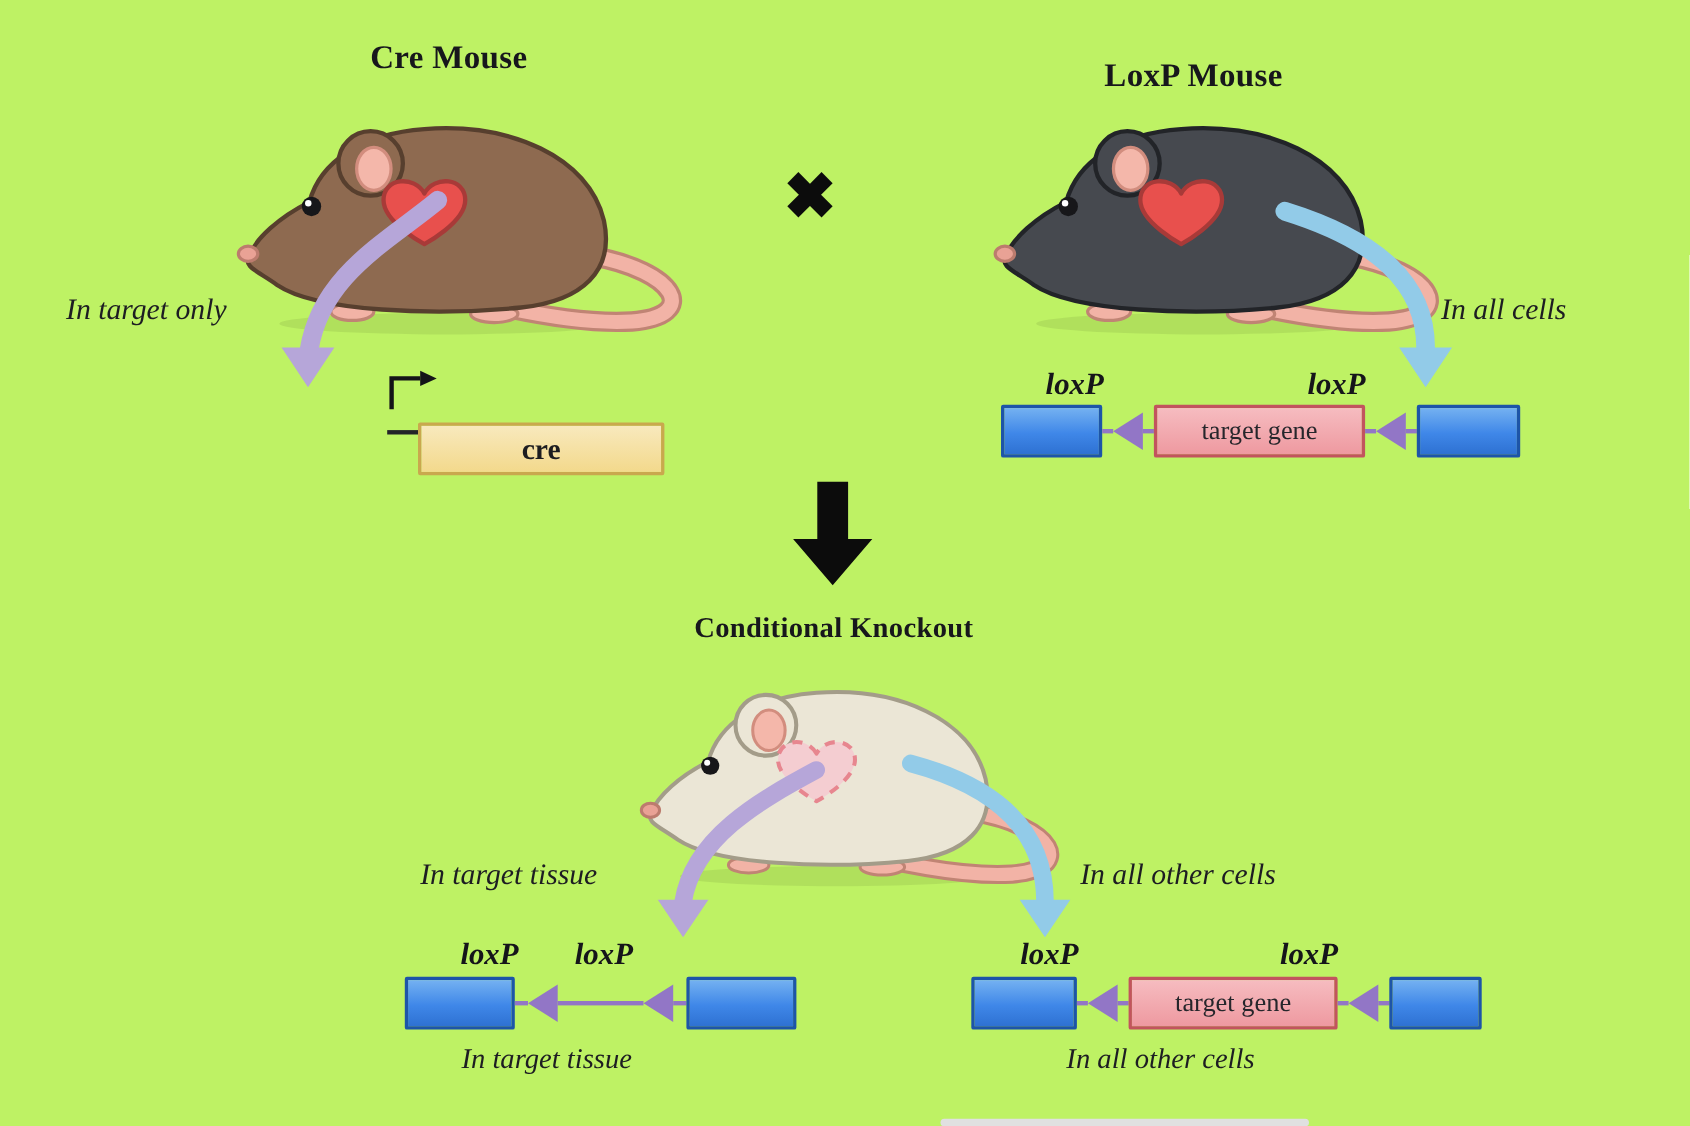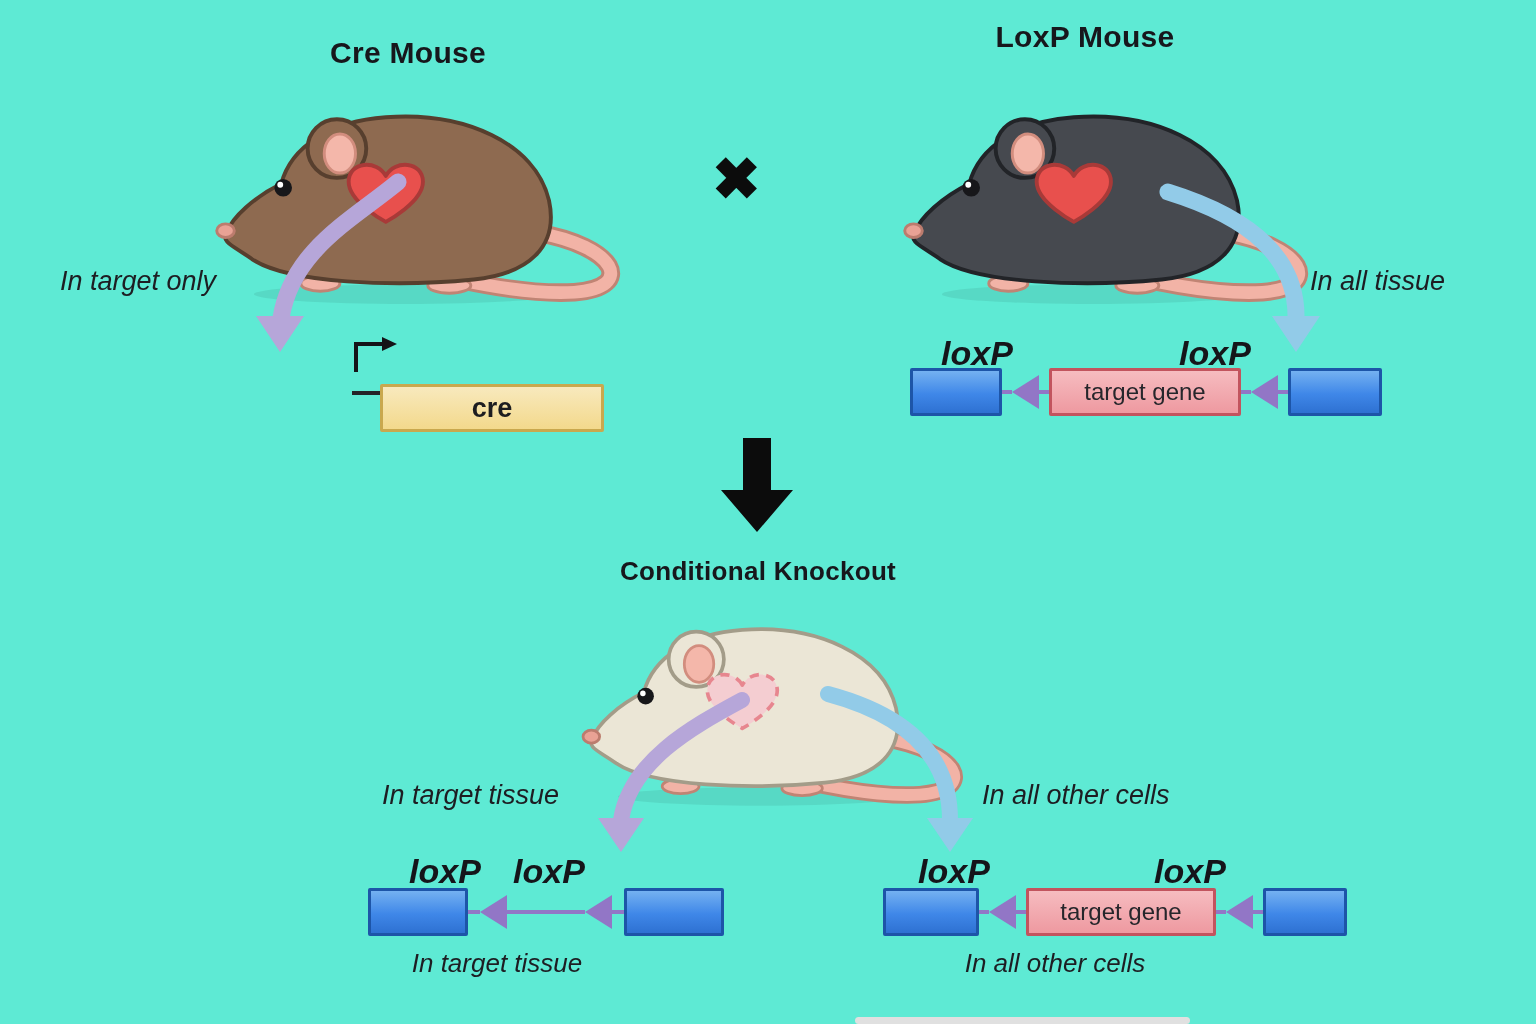--- a/index.html
+++ b/index.html
@@ -1,22 +1,22 @@
 <!DOCTYPE html>
 <html><head>
 <meta charset="utf-8">
 <style>
   html,body{margin:0;padding:0;background:#ffffff;}
-  .canvas{position:relative;width:1536px;height:1024px;background:#5eead4;overflow:hidden;
-          font-family:Liberation Sans, sans-serif;color:#1b1b1f;}
+  .canvas{position:relative;width:1536px;height:1024px;background:#bef264;overflow:hidden;
+          font-family:Liberation Serif, serif;color:#1b1b1f;}
   .abs{position:absolute;}
   .title{font-weight:700;font-size:30px;text-align:center;letter-spacing:.3px;color:#17171c;}
   .annot{font-style:italic;font-size:27px;color:#1d1d22;white-space:nowrap;}
   .caption{font-style:italic;font-size:26px;color:#1d1d22;text-align:center;white-space:nowrap;}
-  .loxp-label{font-style:italic;font-weight:700;font-size:34px;text-align:center;color:#15151a;}
+  .loxp-label{font-style:italic;font-weight:700;font-size:28px;text-align:center;color:#15151a;}
   .cross{font-size:58px;font-weight:700;color:#0c0c0c;line-height:1;}
   .construct{position:absolute;display:flex;align-items:center;margin-left:48px;}
   .gbox{box-sizing:border-box;height:48px;display:flex;align-items:center;justify-content:center;
         border:3px solid;border-radius:2px;font-size:24px;}
   .blue{background:linear-gradient(180deg,#74b1f1 0%,#3f87e8 55%,#2e71d2 100%);border-color:#1d55a8;}
   .pink{background:linear-gradient(180deg,#f6bcc0,#ee99a0);border-color:#c2545e;color:#26262b;}
   .orange{background:linear-gradient(180deg,#f5b269,#ee9a3e);border-color:#c2762a;color:#26262b;}
   .yellow{background:linear-gradient(180deg,#f8e9bd,#f3d98c);border-color:#c9a84e;color:#1d1d20;
           font-weight:700;font-size:27px;margin-top:14px;}
   .tri{width:0;height:0;border-top:17px solid transparent;border-bottom:17px solid transparent;
@@ -53,21 +53,21 @@
         <circle cx="80" cy="112" r="9" fill="#17171a"></circle>
         <circle cx="77" cy="109" r="3" fill="#ffffff"></circle>
         <ellipse cx="21" cy="156" rx="9" ry="7" fill="var(--nose,#e9a295)" stroke="var(--nose-stroke,#bc7c6e)" stroke-width="3"></ellipse>
         <path style="display:var(--heart-solid,inline)" d="M185,100 C176,83 147,85 147,106 C147,127 185,147 185,147 C185,147 223,127 223,106 C223,85 194,83 185,100 Z" fill="var(--heart,#e8504d)" stroke="var(--heart-stroke,#a83a38)" stroke-width="4"></path>
         <path style="display:var(--heart-dashed,none)" d="M185,100 C176,83 147,85 147,106 C147,127 185,147 185,147 C185,147 223,127 223,106 C223,85 194,83 185,100 Z" fill="#f4cdd1" stroke="#e7868f" stroke-width="4" stroke-dasharray="10 8"></path>
       </g>
     </defs>
   </svg>
 
   <div class="abs title" style="left:258px;top:36px;width:300px">Cre Mouse</div>
-  <div class="abs title" style="left:935px;top:20px;width:300px">LoxP Mouse</div>
+  <div class="abs title" style="left:935px;top:52px;width:300px">LoxP Mouse</div>
   <div class="abs title" style="left:558px;top:556px;width:400px;font-size:26px">Conditional Knockout</div>
 
   <div class="abs cross" style="left:712px;top:150px">✖</div>
 
   <svg class="mouse mouse-brown" style="left:205px;top:78px" width="430" height="235" viewBox="0 0 440 240">
       <use href="#mouse-shape"></use>
     </svg>
   <svg class="mouse mouse-dark" style="left:893px;top:78px" width="430" height="235" viewBox="0 0 440 240">
       <use href="#mouse-shape"></use>
     </svg>
@@ -91,21 +91,21 @@
       <path d="M742,700 C690,728 630,762 621,820" stroke="#b6a6d9" stroke-width="16" fill="none" stroke-linecap="round"></path>
       <polygon points="598,818 644,818 621,852" fill="#b6a6d9"></polygon>
     </g>
     <g>
       <path d="M828,694 C910,716 950,758 950,820" stroke="#92cbe8" stroke-width="16" fill="none" stroke-linecap="round"></path>
       <polygon points="927,818 973,818 950,852" fill="#92cbe8"></polygon>
     </g>
   </svg>
 
   <div class="abs annot" style="left:60px;top:266px">In target only</div>
-  <div class="abs annot" style="left:1310px;top:266px">In all tissue</div>
+  <div class="abs annot" style="left:1310px;top:266px">In all cells</div>
   <div class="abs annot" style="left:382px;top:780px">In target tissue</div>
   <div class="abs annot" style="left:982px;top:780px">In all other cells</div>
 
   <svg class="abs" style="left:350px;top:334px" width="52" height="40" viewBox="0 0 52 40">
     <path d="M6,38 L6,10 L32,10" fill="none" stroke="#141418" stroke-width="4"></path>
     <polygon points="32,3 47,10 32,17" fill="#141418"></polygon>
   </svg>
   <div class="abs connector" style="left:352px;top:391px;width:30px;height:4px"></div>
   <div class="abs gbox yellow" style="left:380px;top:370px;width:224px">cre</div>
 

